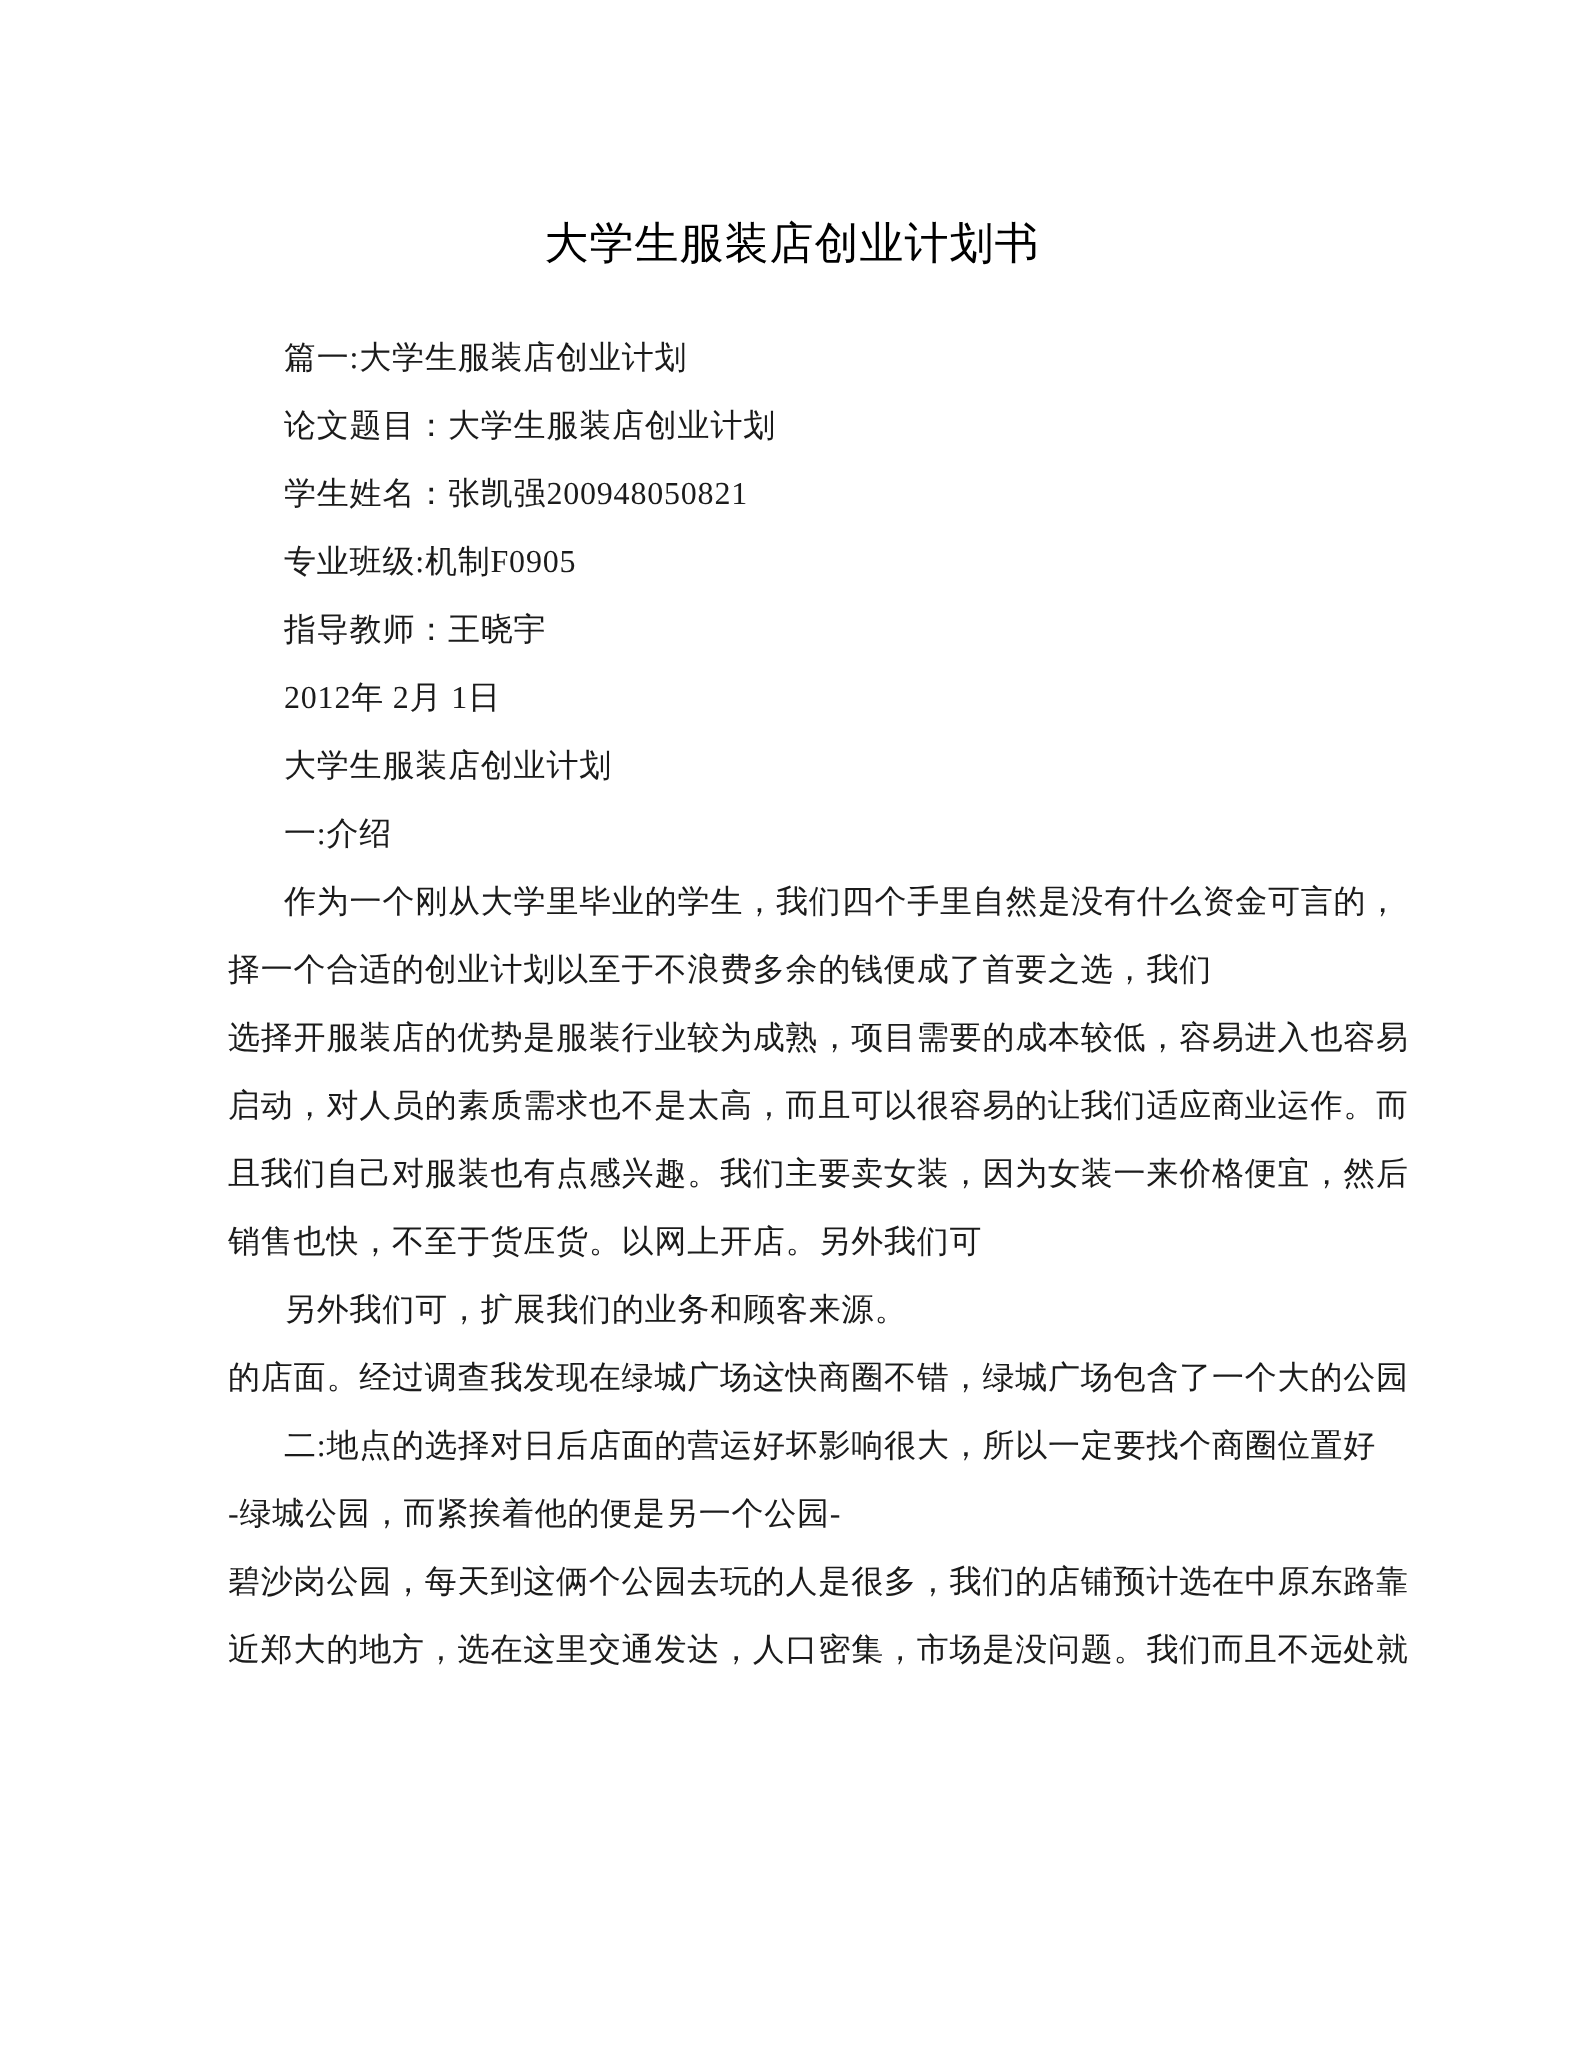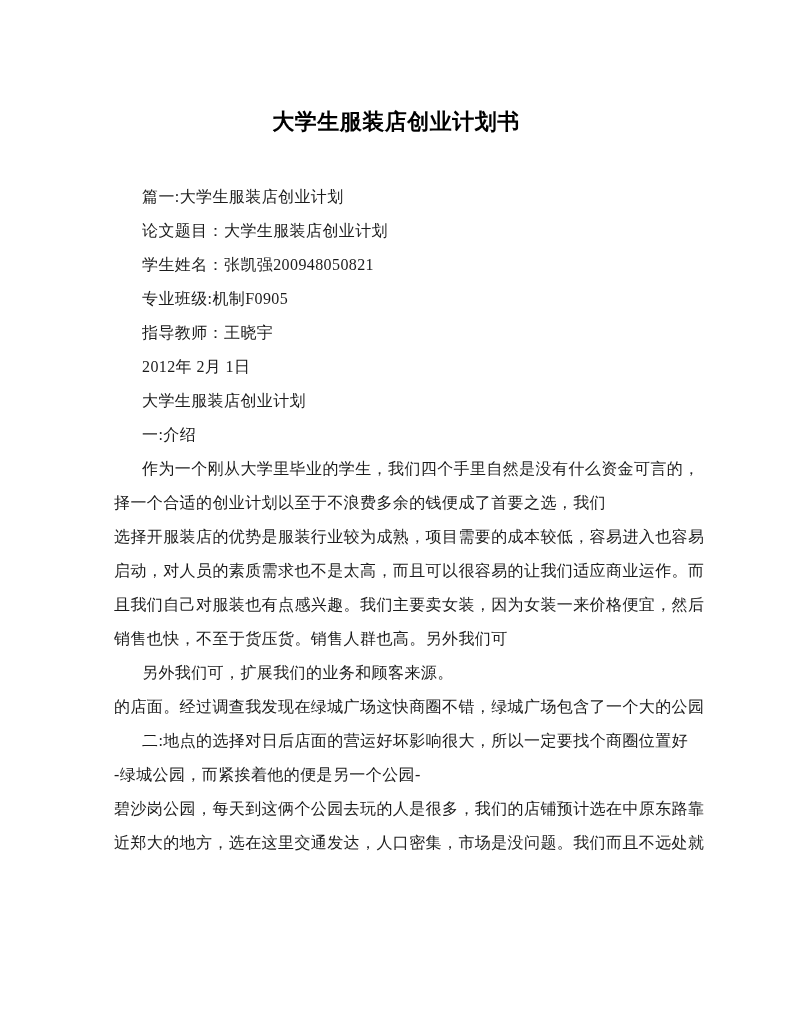--- a/index.html
+++ b/index.html
@@ -16,26 +16,26 @@
     font-family: "Liberation Serif", "DejaVu Serif", serif;
     color: #1b1b1b;
   }
   .doc-title {
     margin: 0;
     padding-top: 106px;
     height: 32px;
     line-height: 32px;
     text-align: center;
     font-size: 22px;
-    font-weight: bold;
+    font-weight: normal;
     letter-spacing: 0.5px;
     color: #000000;
   }
   .content {
-    margin-top: 42px;
+    margin-top: 25px;
     padding-left: 114px;
     padding-right: 100px;
   }
   .line {
     height: 34px;
     line-height: 34px;
     font-size: 16px;
     letter-spacing: 0.4px;
     white-space: nowrap;
   }
@@ -55,21 +55,21 @@
     <div class="line indent">专业班级:机制F0905</div>
     <div class="line indent">指导教师：王晓宇</div>
     <div class="line indent">2012年 2月 1日</div>
     <div class="line indent">大学生服装店创业计划</div>
     <div class="line indent">一:介绍</div>
     <div class="line indent">作为一个刚从大学里毕业的学生，我们四个手里自然是没有什么资金可言的，</div>
     <div class="line">择一个合适的创业计划以至于不浪费多余的钱便成了首要之选，我们</div>
     <div class="line">选择开服装店的优势是服装行业较为成熟，项目需要的成本较低，容易进入也容易</div>
     <div class="line">启动，对人员的素质需求也不是太高，而且可以很容易的让我们适应商业运作。而</div>
     <div class="line">且我们自己对服装也有点感兴趣。我们主要卖女装，因为女装一来价格便宜，然后</div>
-    <div class="line">销售也快，不至于货压货。销售人群也高。另外我们可</div>
+    <div class="line">销售也快，不至于货压货。以网上开店。另外我们可</div>
     <div class="line indent">另外我们可，扩展我们的业务和顾客来源。</div>
     <div class="line">的店面。经过调查我发现在绿城广场这快商圈不错，绿城广场包含了一个大的公园</div>
     <div class="line indent">二:地点的选择对日后店面的营运好坏影响很大，所以一定要找个商圈位置好</div>
     <div class="line">-绿城公园，而紧挨着他的便是另一个公园-</div>
     <div class="line">碧沙岗公园，每天到这俩个公园去玩的人是很多，我们的店铺预计选在中原东路靠</div>
     <div class="line">近郑大的地方，选在这里交通发达，人口密集，市场是没问题。我们而且不远处就</div>
   </div>
 </div>
 
 </body></html>

